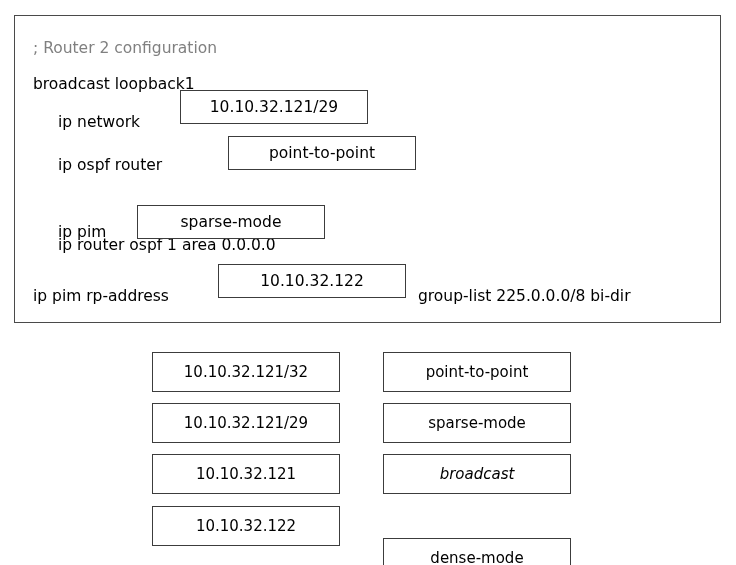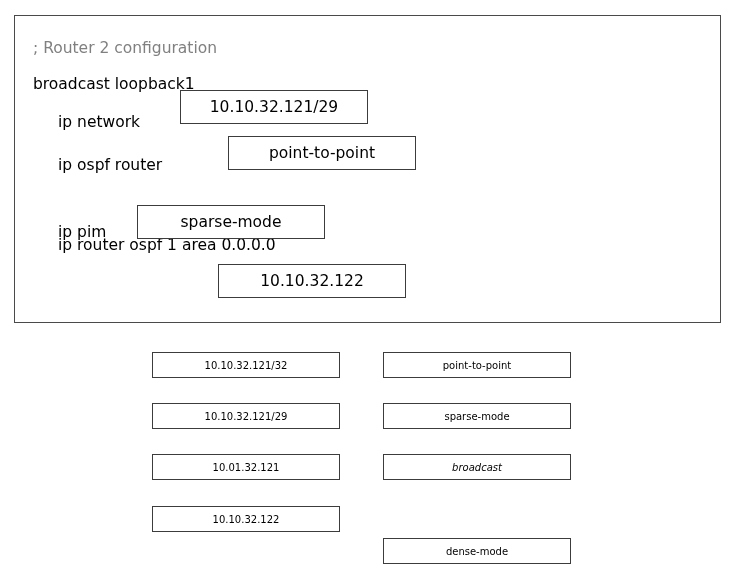--- a/index.html
+++ b/index.html
@@ -51,27 +51,27 @@
     justify-content: center;
     white-space: nowrap;
     color: #000000;
   }
 
   
   .opt-box {
     position: absolute;
     box-sizing: border-box;
     width: 188px;
-    height: 26px;
+    height: 40px;
     border: 1px solid #3c3c3c;
     background: #ffffff;
     display: flex;
     align-items: center;
     justify-content: center;
-    font-size: 10px;
+    font-size: 15px;
     white-space: nowrap;
     color: #000000;
   }
 </style>
 </head>
 <body>
 
 <div id="config-panel">
 
   <span class="cfg-line cfg-comment" style="left:18px; top:22px;">; Router 2 configuration</span>
@@ -79,21 +79,23 @@
   <span class="cfg-line" style="left:18px; top:58px;">broadcast loopback1</span>
 
   <span class="cfg-line" style="left:43px; top:96px;">ip network</span>
 
   <span class="cfg-line" style="left:43px; top:139px;">ip ospf router</span>
 
   <span class="cfg-line" style="left:43px; top:174px;margin-top:45px;">ip router ospf 1 area 0.0.0.0</span>
 
   <span class="cfg-line" style="left:43px; top:206px;">ip pim</span>
 
+  <span class="cfg-line" style="left:18px; top:270px;">ip pim rp-address</span>
 
+  <span class="cfg-line" style="left:403px; top:270px;">group-list 225.0.0.0/8 bi-dir</span>
 
   <div class="cfg-box" style="left:165px; top:74px; width:188px; height:34px;">
     <span>10.10.32.121/29</span>
   </div>
 
   <div class="cfg-box" style="left:213px; top:120px; width:188px; height:34px;">
     <span>point-to-point</span>
   </div>
 
   <div class="cfg-box" style="left:122px; top:189px; width:188px; height:34px;">
@@ -108,21 +110,21 @@
 
 <div>
 
   <div class="opt-box" style="left:152px; top:352px;">
     <span>10.10.32.121/32</span>
   </div>
   <div class="opt-box" style="left:152px; top:403px;">
     <span>10.10.32.121/29</span>
   </div>
   <div class="opt-box" style="left:152px; top:454px;">
-    <span>10.01.32.121</span>
+    <span>10.10.32.121</span>
   </div>
   <div class="opt-box" style="left:152px; top:506px;">
     <span>10.10.32.122</span>
   </div>
 
   <div class="opt-box" style="left:383px; top:352px;">
     <span>point-to-point</span>
   </div>
   <div class="opt-box" style="left:383px; top:403px;">
     <span>sparse-mode</span>

